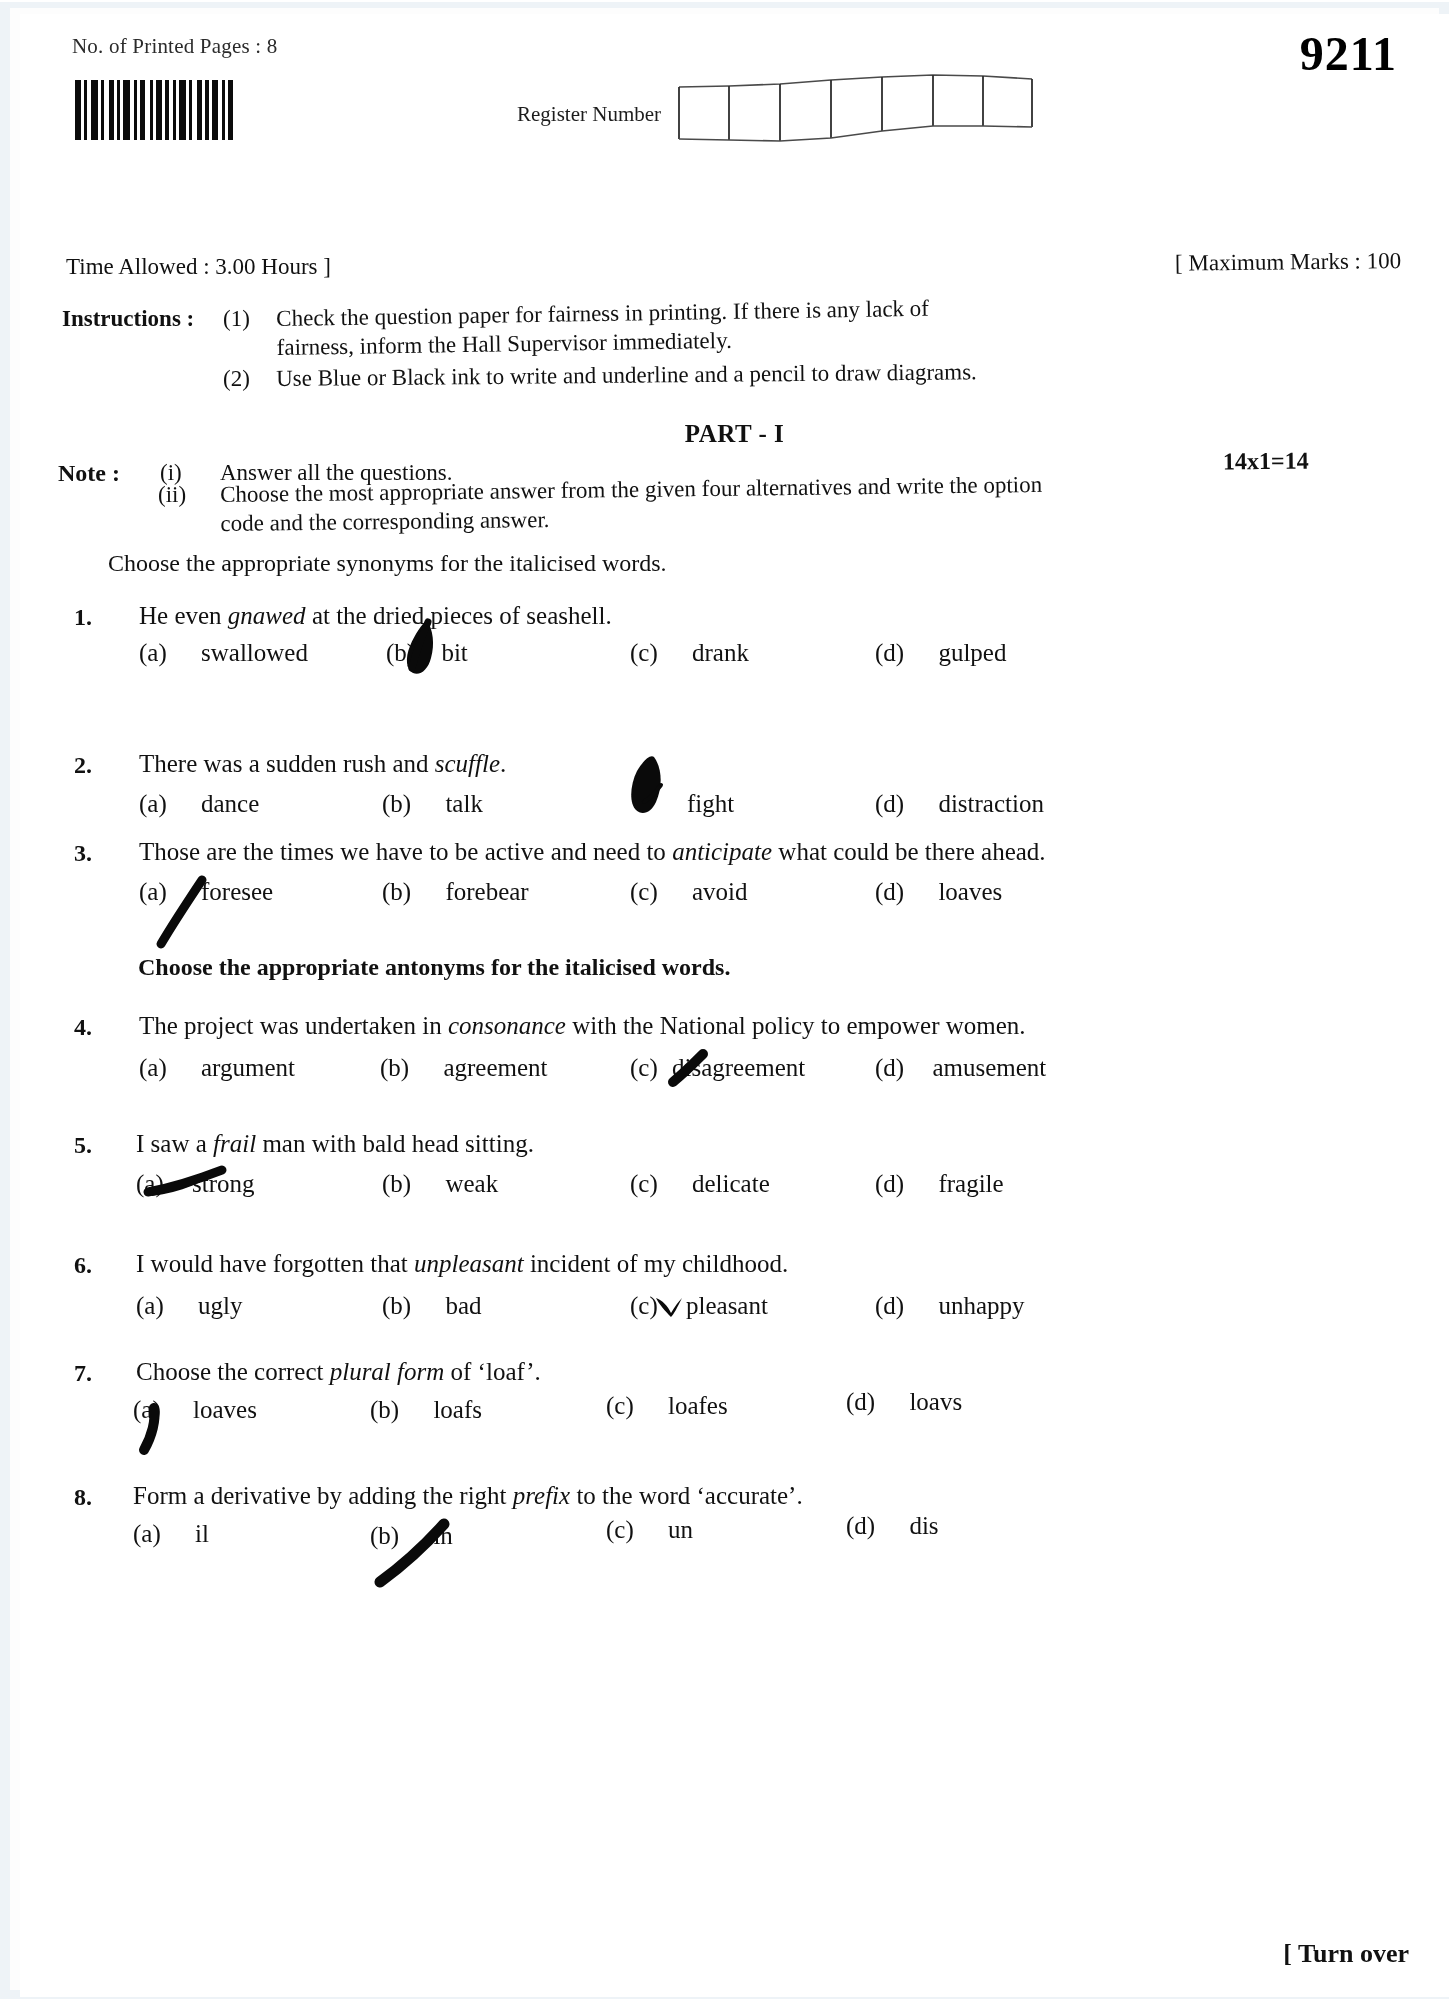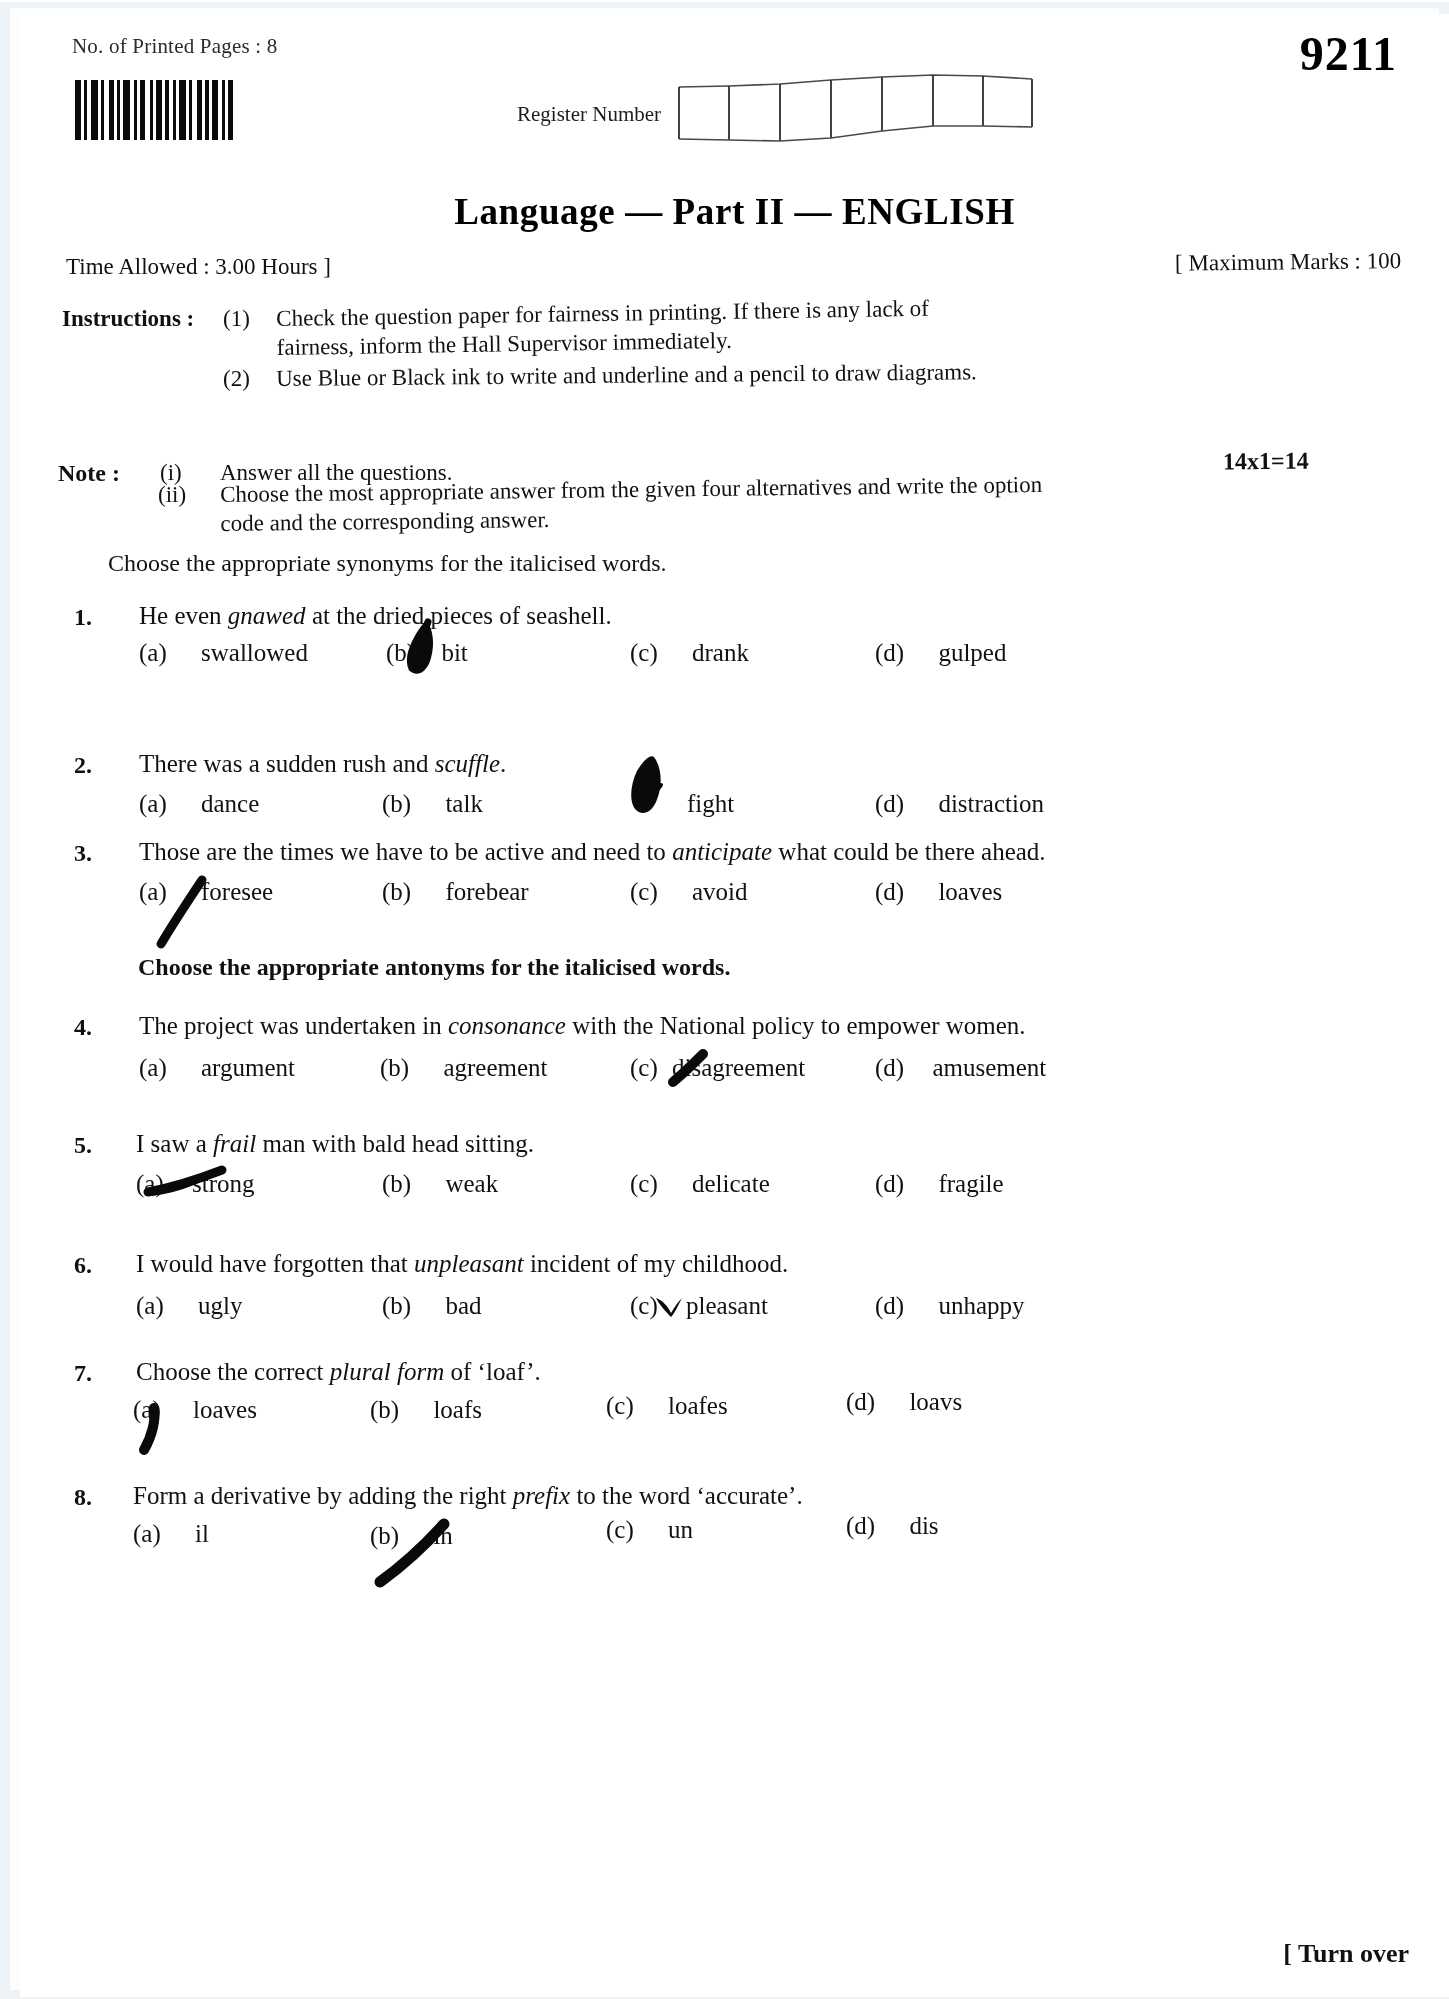--- a/index.html
+++ b/index.html
@@ -245,33 +245,33 @@
 
   <div class="reg-label">Register Number</div>
   <div class="reg-box">
     <svg width="357" height="68" viewBox="0 0 357 68">
       <path d="M2,13 L52,12 L103,10 L154,6 L205,3 L256,1 L306,2 L355,5" fill="none" stroke="#4a4a4a" stroke-width="1.6"></path>
       <path d="M2,13 L2,65 M52,12 L52,66 M103,10 L103,67 M154,6 L154,64 M205,3 L205,57 M256,1 L256,52 M306,2 L306,52 M355,5 L355,53" fill="none" stroke="#2e2e2e" stroke-width="1.8"></path>
       <path d="M2,65 L52,66 L103,67 L154,64 L205,57 L256,52 L306,52 L355,53" fill="none" stroke="#4a4a4a" stroke-width="1.6"></path>
     </svg>
   </div>
 
-  <div class="title">Language — Part II — ENGLISH</div>
 
   <div class="time-allowed">Time Allowed : 3.00 Hours ]</div>
   <div class="max-marks">[ Maximum Marks : 100</div>
 
   <div class="instructions-label">Instructions :</div>
 
   <div class="ins-num" style="left:203px; top:292px;">(1)</div>
   <div class="ins-row" style="left:256px; top:290px; width:730px; transform:rotate(-0.9deg); transform-origin:left top;">Check the question paper for fairness in printing.  If there is any lack of fairness, inform the Hall Supervisor immediately.</div>
 
   <div class="ins-num" style="left:203px; top:352px;">(2)</div>
   <div class="ins-row" style="left:256px; top:350px; width:760px; transform:rotate(-0.55deg); transform-origin:left top;">Use Blue or Black ink to write and underline and a pencil to draw diagrams.</div>
 
+  <div class="part-title">PART - I</div>
   <div class="marks-weight">14x1=14</div>
 
   <div class="note-label">Note :</div>
   <div class="note-i">(i)</div>
   <div class="note-i-t">Answer all the questions.</div>
   <div class="note-ii">(ii)</div>
   <div class="note-ii-t" style="transform:rotate(-0.7deg); transform-origin:left top;">Choose the most appropriate answer from the given four alternatives and write the option code and the corresponding answer.</div>
 
   <div class="section-instr" style="left:88px; top:536px;">Choose the appropriate synonyms for the italicised words.</div>
   <div class="section-instr" style="left:118px; top:940px;font-weight:bold;">Choose the appropriate antonyms for the italicised words.</div>

